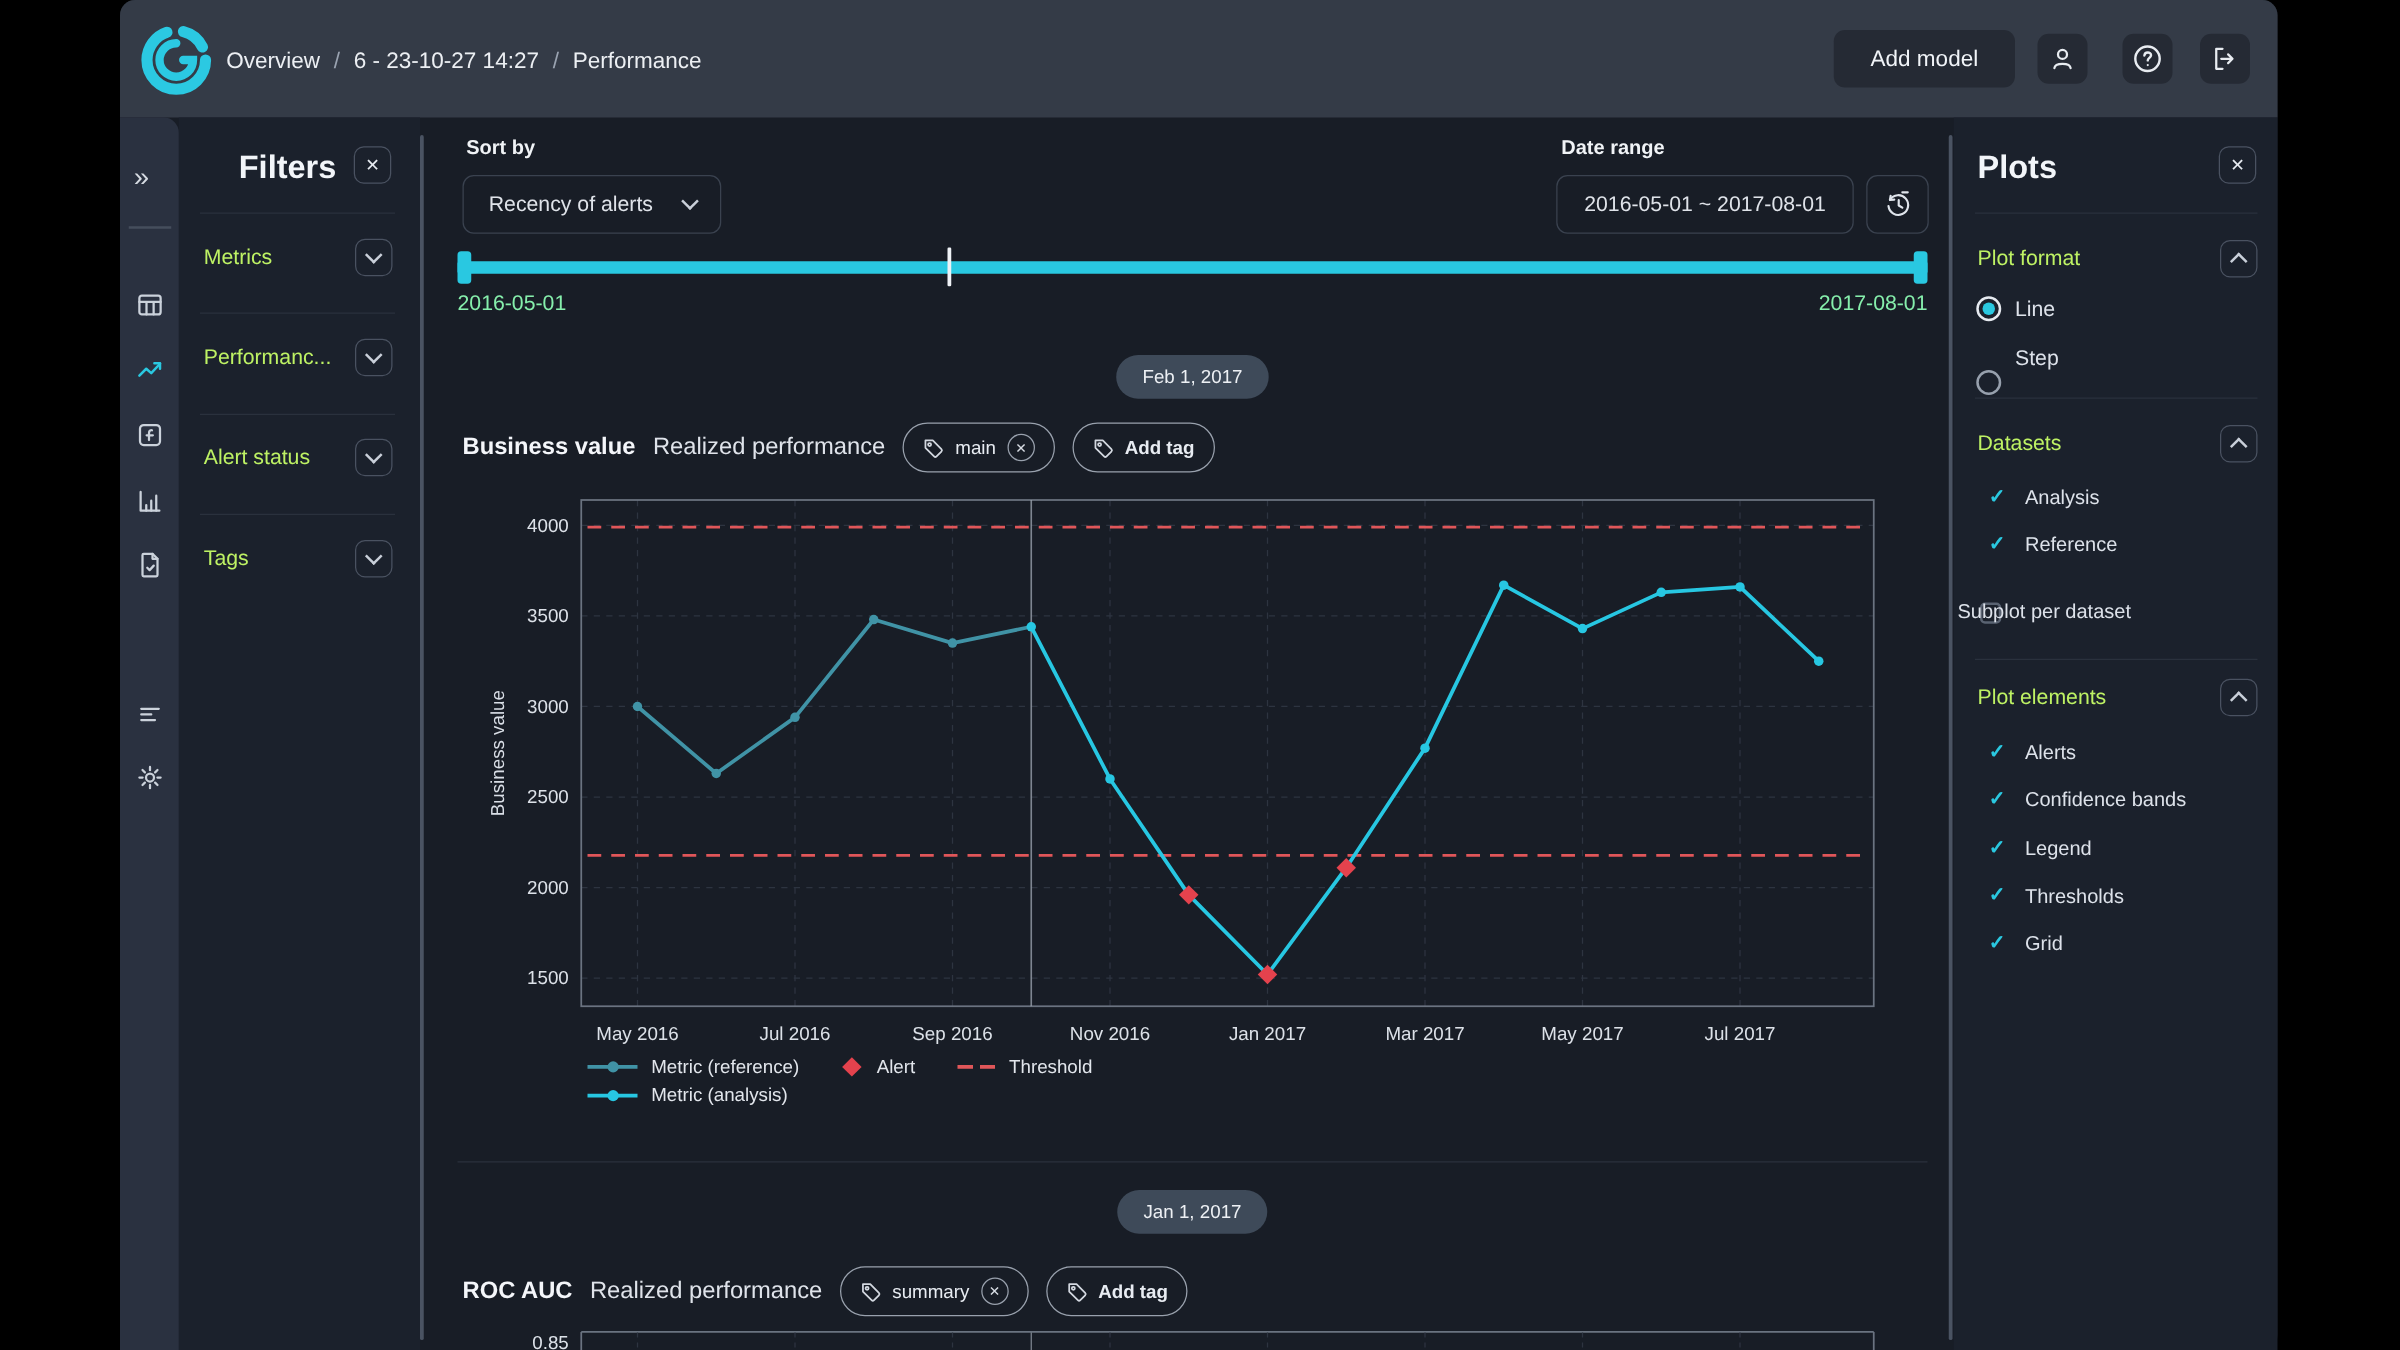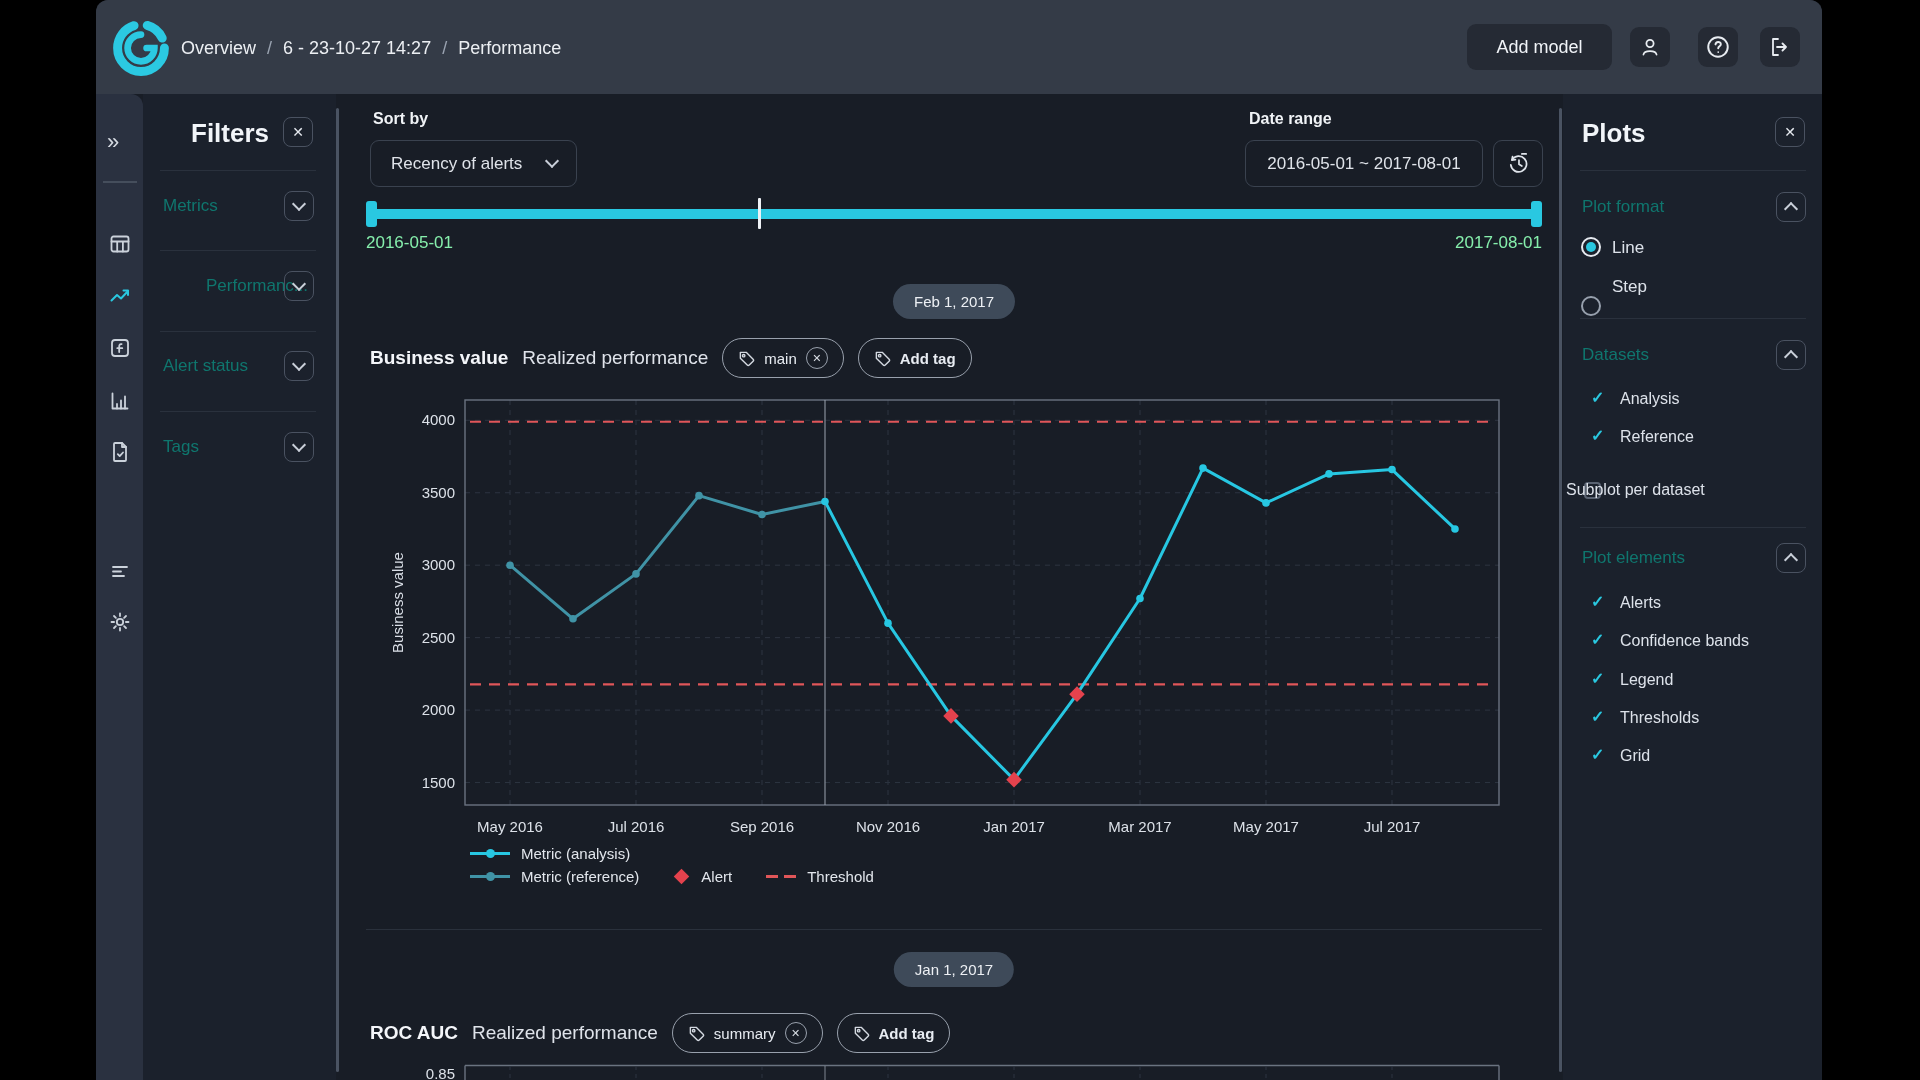--- a/index.html
+++ b/index.html
@@ -14,21 +14,21 @@
   .hdr-btn{background:#252A34;border-radius:9px;display:flex;align-items:center;justify-content:center;cursor:pointer;}
   .btn-sq{width:30px;height:30px;border:1.5px solid #4A5261;border-radius:8px;background:transparent;
           display:flex;align-items:center;justify-content:center;box-sizing:border-box;cursor:pointer;}
   .x-glyph{font-size:14px;color:#E6EAF0;line-height:1;}
   .chev{width:8px;height:8px;border-right:2px solid #C9CFD9;border-bottom:2px solid #C9CFD9;
         transform:rotate(45deg);margin-top:-4px;}
   .chev.up{transform:rotate(-135deg);margin-top:4px;}
   .divider-h{background:#2A313D;height:1px;}
   .vbar{width:3px;border-radius:2px;background:#4A5362;}
   .sec-title{font-size:26px;font-weight:600;color:#F2F5F9;}
-  .panel-label{font-size:17px;color:#0f766e;}
+  .panel-label{font-size:17px;color:#bef264;}
   .bold-label{font-size:16px;font-weight:700;color:#F0F3F6;}
   .field{border:1.5px solid #3A424F;border-radius:9px;box-sizing:border-box;display:flex;align-items:center;
          font-size:17px;color:#DFE3E9;background:transparent;}
   .pill{height:35px;background:#3E4A59;border-radius:18px;display:inline-flex;align-items:center;
         padding:0 21px;font-size:15px;color:#EDF0F4;white-space:nowrap;}
   .chip{height:40px;border:1.5px solid #99A1AD;border-radius:21px;display:inline-flex;align-items:center;
         gap:9px;padding:0 15px;color:#E8ECF2;font-size:15px;box-sizing:border-box;cursor:pointer;white-space:nowrap;}
   .chip-x{width:22px;height:22px;border:1.5px solid #99A1AD;border-radius:50%;display:flex;align-items:center;
           justify-content:center;font-size:11px;color:#D7DCE3;box-sizing:border-box;cursor:pointer;}
   .title-row{display:flex;align-items:center;gap:14px;height:40px;}
@@ -153,21 +153,21 @@
     <span class="x-glyph">✕</span>
   </div>
   <div class="abs divider-h" style="left:160px;top:170px;width:156px;"></div>
 
   <div class="abs panel-label" style="left:163px;top:196px;">Metrics</div>
   <div class="abs btn-sq" style="left:284px;top:191px;">
       <span class="chev"></span>
     </div>
   <div class="abs divider-h" style="left:160px;top:250px;width:156px;"></div>
 
-  <div class="abs panel-label" style="left:163px;top:276px;margin-left:43px;">Performanc...</div>
+  <div class="abs panel-label" style="left:163px;top:276px;">Performanc...</div>
   <div class="abs btn-sq" style="left:284px;top:271px;">
       <span class="chev"></span>
     </div>
   <div class="abs divider-h" style="left:160px;top:331px;width:156px;"></div>
 
   <div class="abs panel-label" style="left:163px;top:356px;">Alert status</div>
   <div class="abs btn-sq" style="left:284px;top:351px;">
       <span class="chev"></span>
     </div>
   <div class="abs divider-h" style="left:160px;top:411px;width:156px;"></div>
@@ -280,36 +280,36 @@
       <circle cx="900" cy="106.88014311270125" r="3.8" fill="#27C7E2"></circle>
       <circle cx="963" cy="77.89982110912344" r="3.8" fill="#27C7E2"></circle>
       <circle cx="1026" cy="73.55277280858675" r="3.8" fill="#27C7E2"></circle>
       <circle cx="1089" cy="132.96243291592128" r="3.8" fill="#27C7E2"></circle>
       <text x="37" y="206.5" text-anchor="middle" fill="#D9DEE6" transform="rotate(-90 37 206.5)">Business value</text>
     </svg>
 
   <div class="abs" style="left:470px;top:842px;">
     <div class="leg-row">
       <span class="leg-item">
-        <span class="sw-line sw-ana"></span>
-        <span>Metric (analysis)</span>
-      </span>
-    </div>
-    <div class="leg-row">
-      <span class="leg-item">
         <span class="sw-line sw-ref"></span>
         <span>Metric (reference)</span>
       </span>
       <span class="leg-item">
         <span class="sw-diamond"></span>
         <span>Alert</span>
       </span>
       <span class="leg-item">
         <span class="sw-dash"></span>
         <span>Threshold</span>
+      </span>
+    </div>
+    <div class="leg-row">
+      <span class="leg-item">
+        <span class="sw-line sw-ana"></span>
+        <span>Metric (analysis)</span>
       </span>
     </div>
   </div>
 
   <div class="abs" style="left:366px;top:929px;width:1176px;height:1px;background:#2A313C;"></div>
 
   <div class="abs pill" style="left:954px;top:952px;transform:translateX(-50%);">Jan 1, 2017</div>
 
   <div class="abs title-row" style="left:370px;top:1013px;">
     <span class="chart-title">ROC AUC</span>

